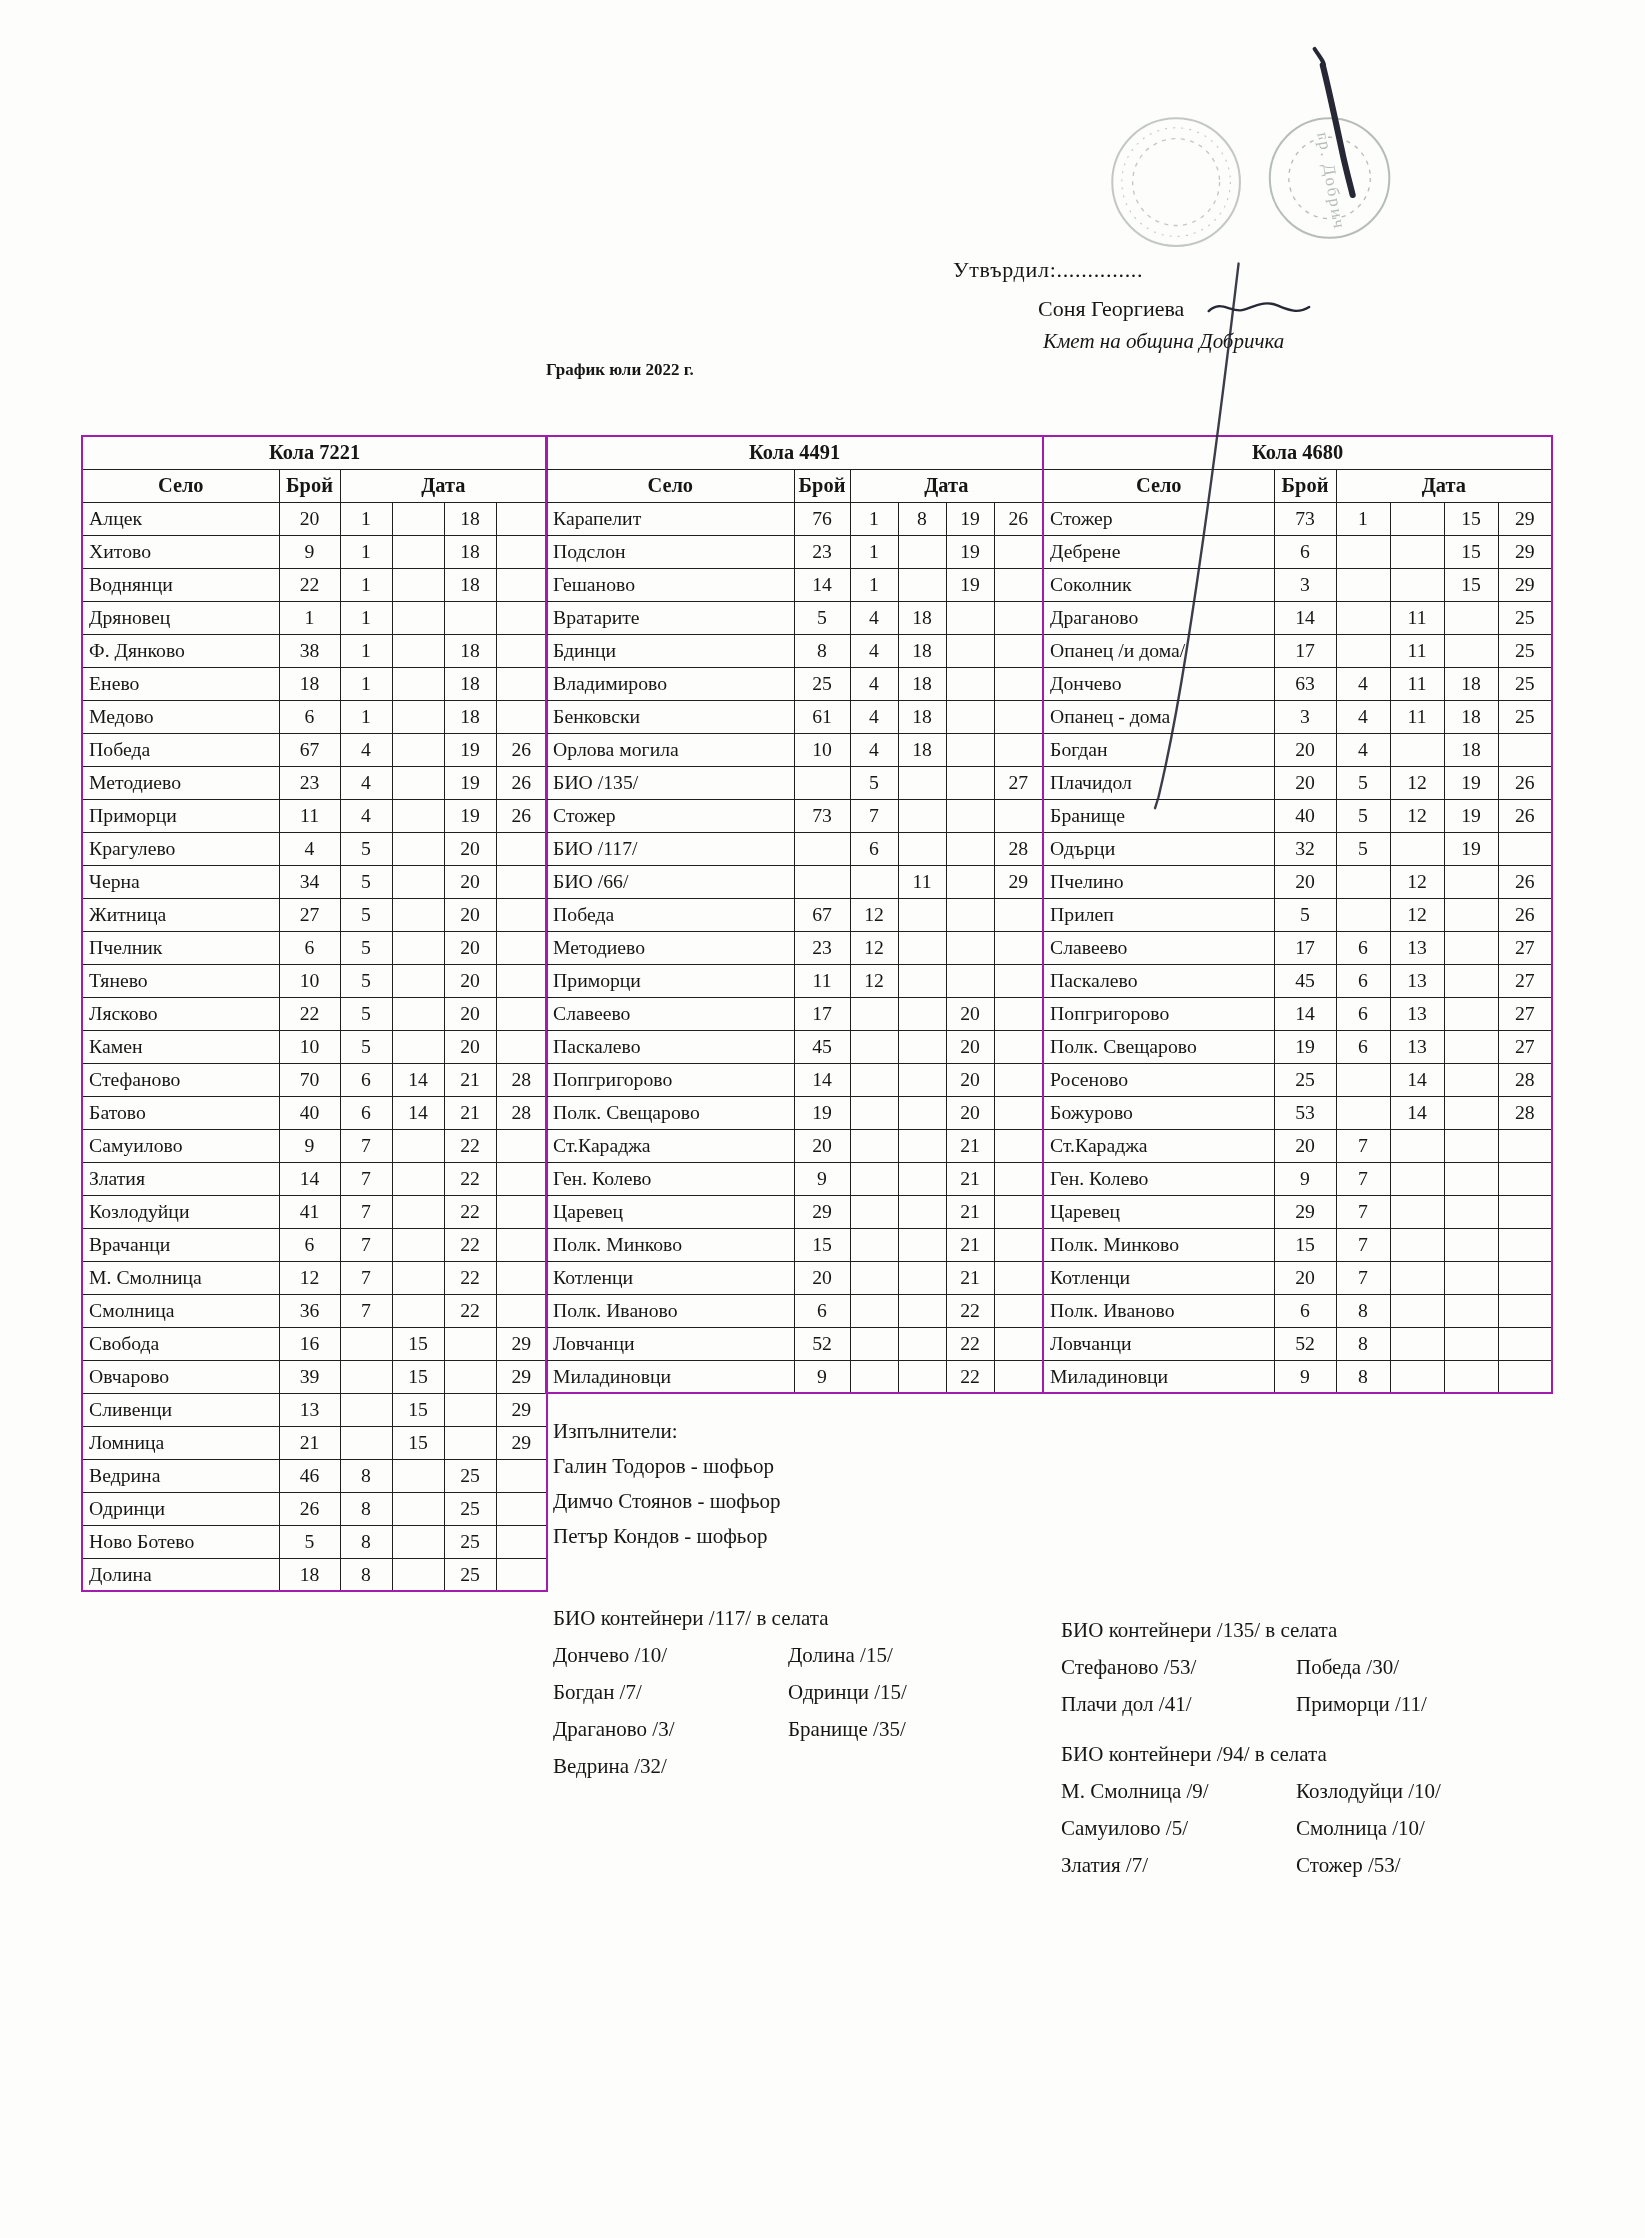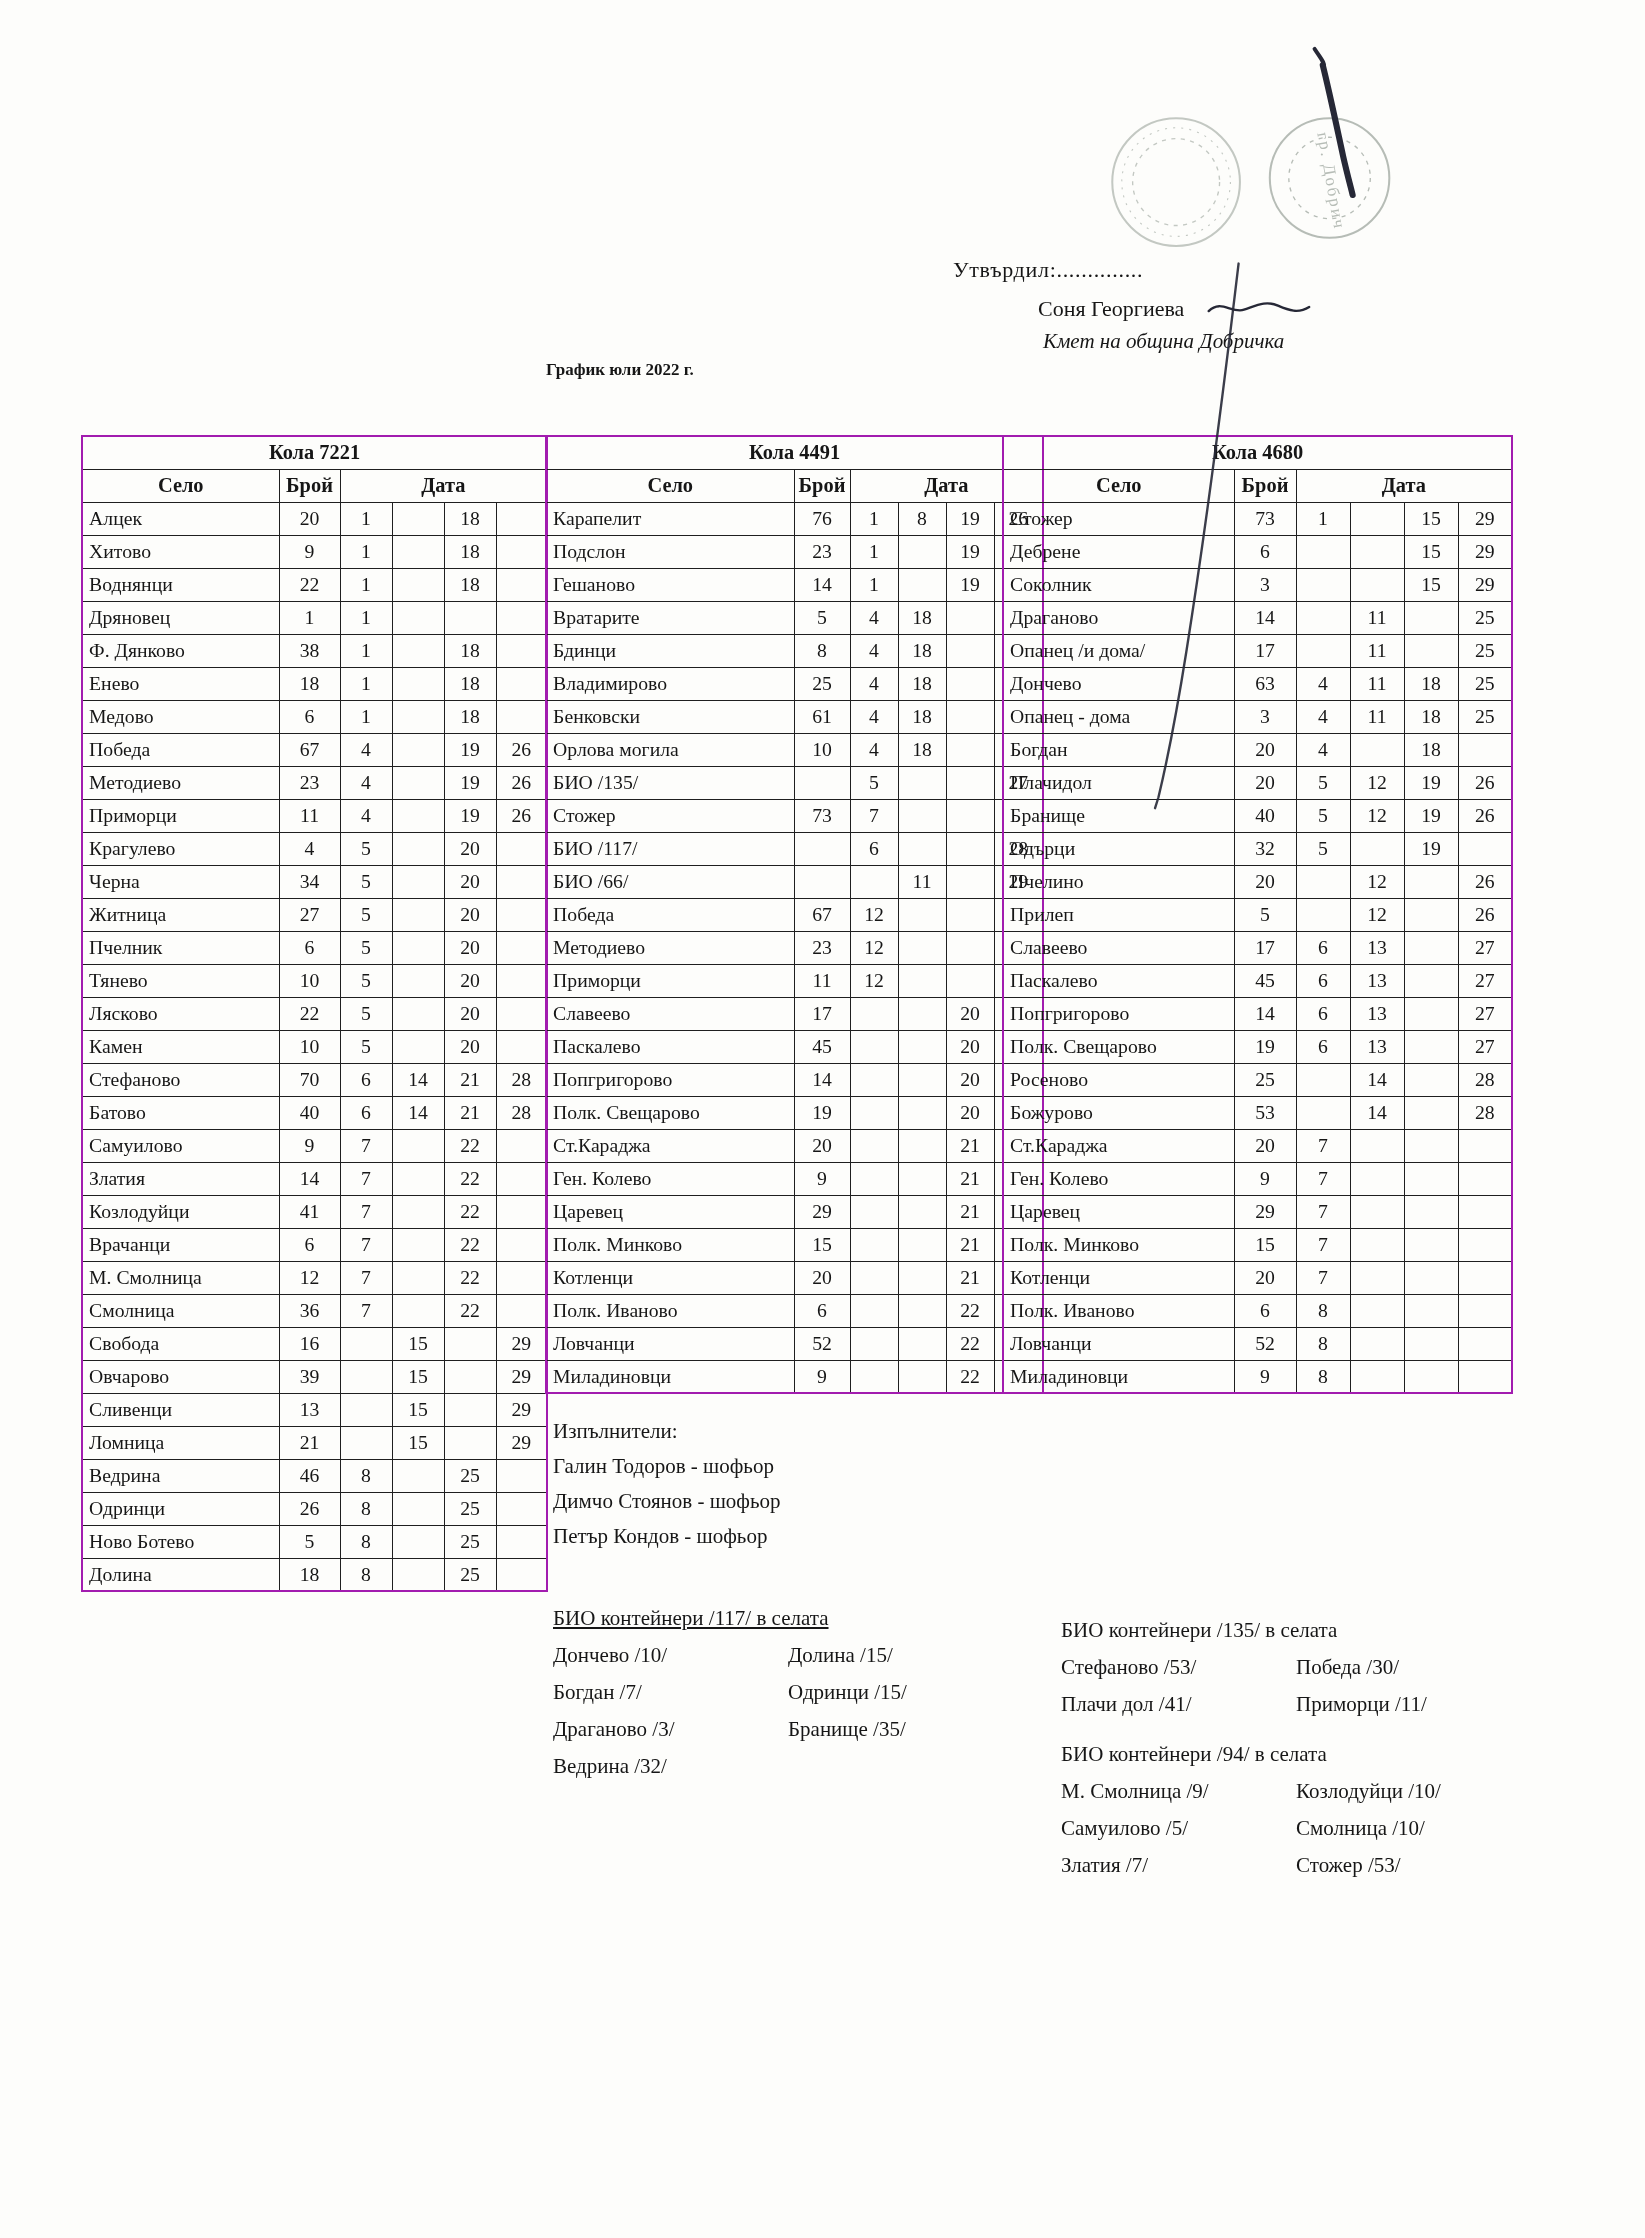--- a/index.html
+++ b/index.html
@@ -598,21 +598,21 @@
           <td class="village">Миладиновци</td>
           <td class="num">9</td>
           <td class="num"></td>
           <td class="num"></td>
           <td class="num">22</td>
           <td class="num"></td>
         </tr>
       </tbody>
   </table>
 
-  <table class="sched" style="left:1002px; top:435px; width:509px;">
+  <table class="sched" style="left:1042px; top:435px; width:509px;">
     <colgroup>
       <col style="width:231px">
         <col style="width:62px">
       <col style="width:54px">
         <col style="width:54px">
         <col style="width:54px">
         <col style="width:54px">
     </colgroup>
     <thead>
       <tr>
@@ -844,21 +844,21 @@
       </tbody>
   </table>
 
   <div class="block executors">
     <div>Изпълнители:</div>
     <div>Галин Тодоров - шофьор</div>
     <div>Димчо Стоянов - шофьор</div>
     <div>Петър Кондов - шофьор</div>
   </div>
 
-  <div class="block bio" style="left:553px; top:1600px;text-decoration:underline;">
+  <div class="block bio" style="left:553px; top:1600px;">
     <div>БИО контейнери /117/ в селата</div>
     <div><span class="c1">Дончево /10/</span><span class="c2">Долина /15/</span></div>
     <div><span class="c1">Богдан /7/</span><span class="c2">Одринци /15/</span></div>
     <div><span class="c1">Драганово /3/</span><span class="c2">Бранище /35/</span></div>
     <div><span class="c1">Ведрина /32/</span><span class="c2"></span></div>
   </div>
 
   <div class="block bio" style="left:1061px; top:1600px;margin-top:12px;">
     <div>БИО контейнери /135/ в селата</div>
     <div><span class="c1">Стефаново /53/</span><span class="c2">Победа /30/</span></div>

